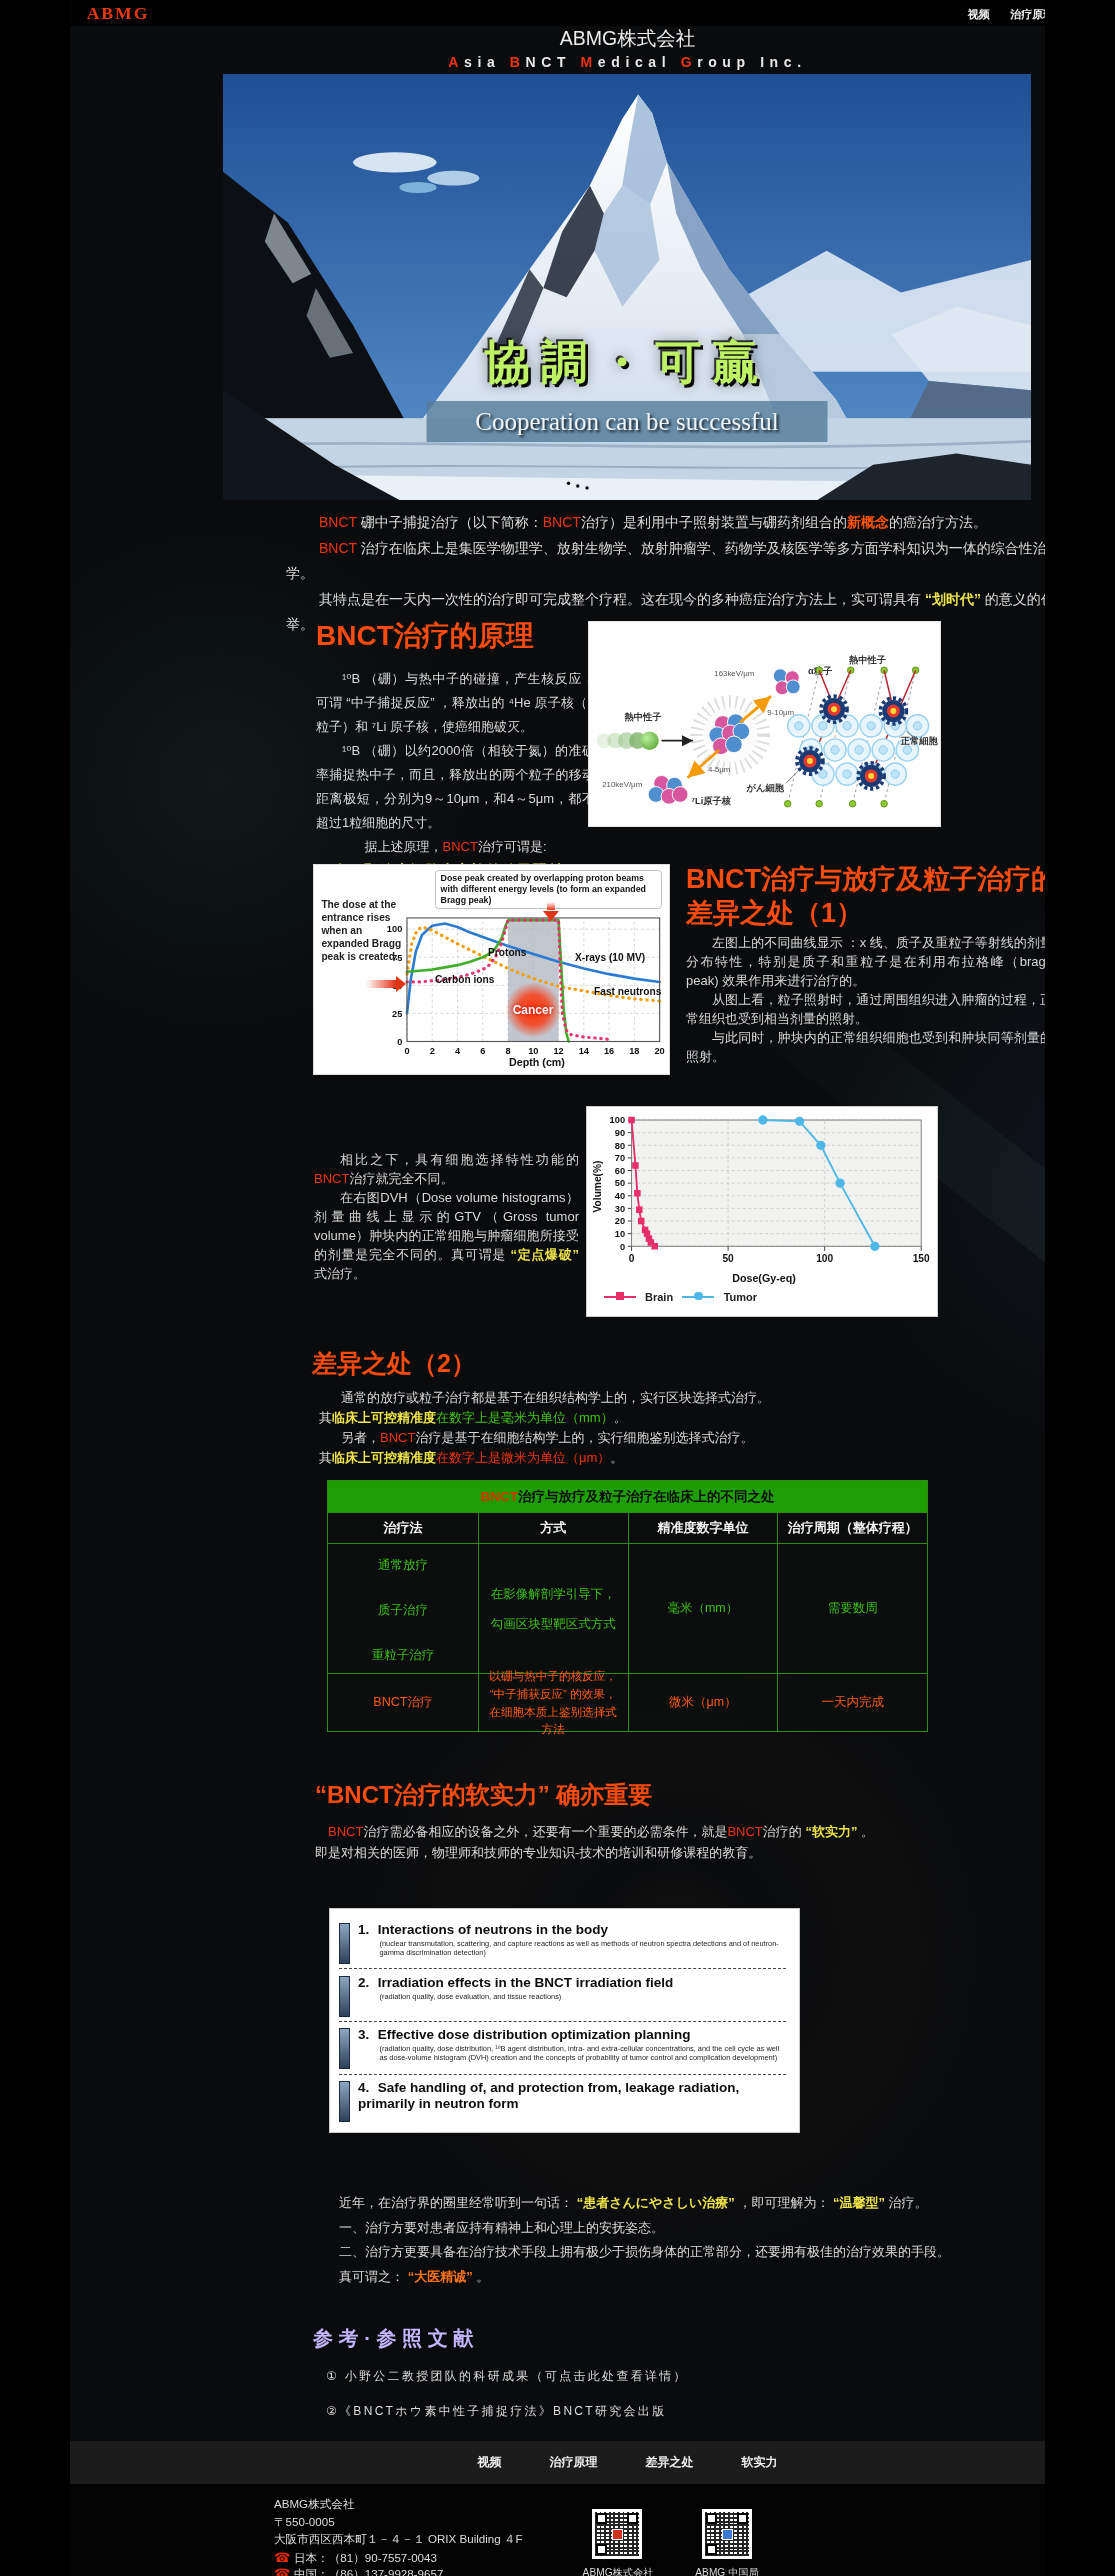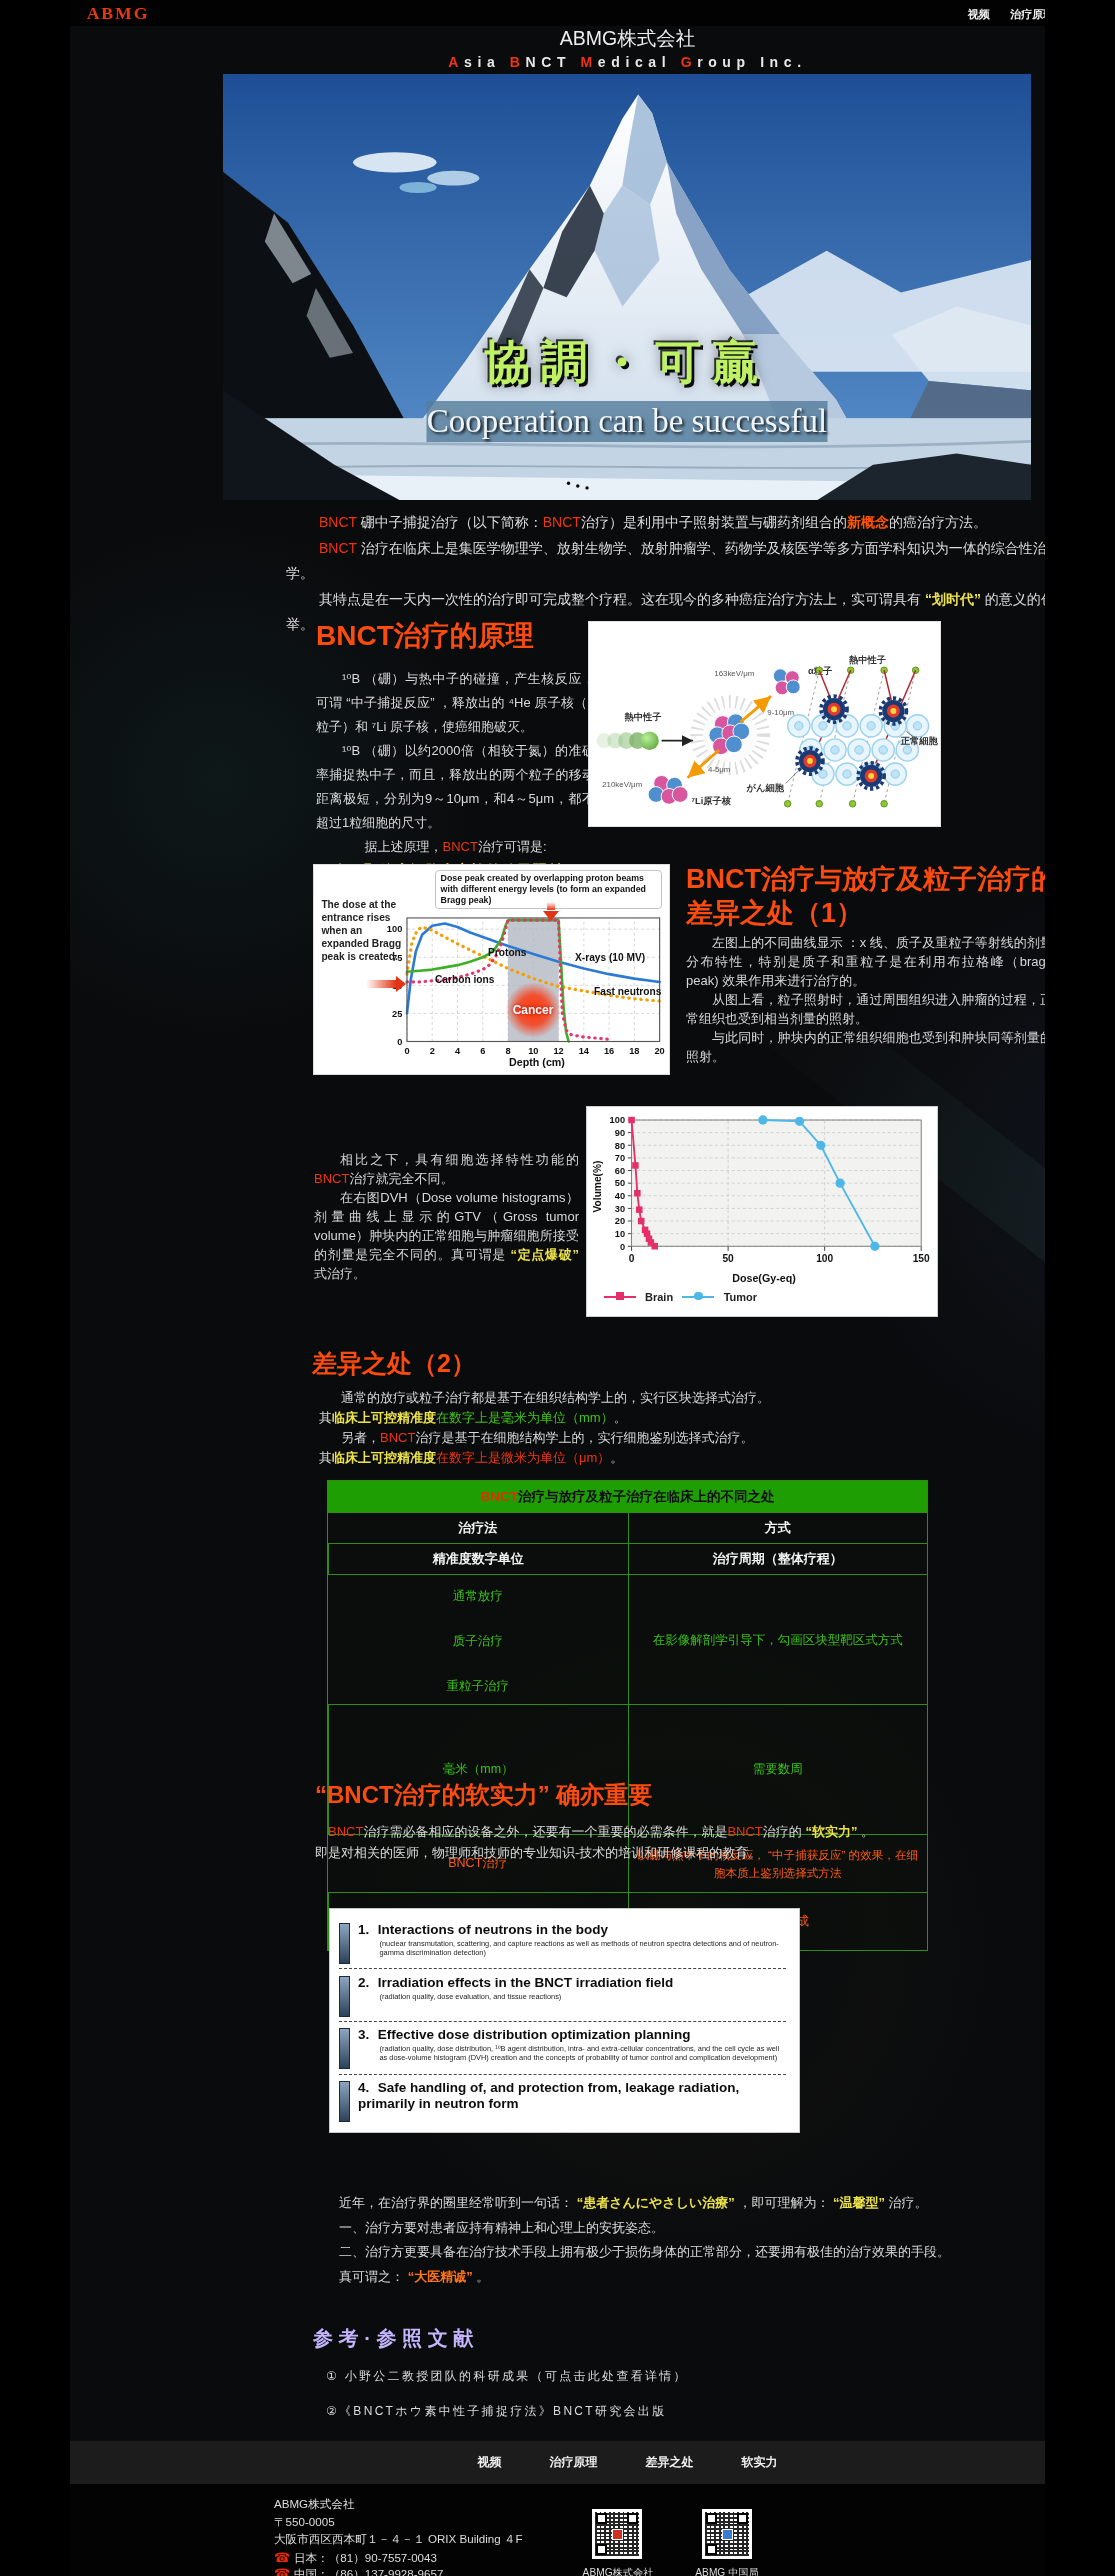--- a/index.html
+++ b/index.html
@@ -32,21 +32,21 @@
   .c-orange{color:#ff7316;font-weight:700;}
   .c-redDark{color:#e03000;font-weight:700;}
   
   .hero{position:absolute;left:153px;top:74px;width:808px;height:426px;overflow:hidden;background:#123;}
   .hero svg{position:absolute;left:0;top:0;}
   .slogan{position:absolute;left:0;top:258px;width:808px;text-align:center;
           font-family:"Liberation Serif","DejaVu Serif",serif;font-weight:700;font-size:46px;letter-spacing:11px;
           color:#bef264;text-shadow:2.8px 2.8px 0 rgba(0,0,0,.95),-1.9px -1.9px 0 rgba(0,0,0,.75),0 0 13px rgba(0,0,0,.6);}
   .slogan-band{position:absolute;left:50%;top:327px;transform:translateX(-50%);width:401px;height:41px;
           background:rgba(86,126,156,.82);text-align:center;line-height:41px;
-          font-family:"Liberation Serif","DejaVu Serif",serif;font-size:33px;color:#eef4f8;
+          font-family:"Liberation Serif","DejaVu Serif",serif;font-size:25px;color:#eef4f8;
           text-shadow:1.9px 1.9px 2.8px rgba(0,0,0,.85);}
   
   .intro{position:absolute;left:216px;top:510px;width:781px;font-size:14px;line-height:25.6px;color:#dcdcdc;}
   .intro p{margin:0;text-indent:33px;}
   
   .sec{position:absolute;margin:0;font-weight:700;color:#fb4b0e;}
   .principle-h{left:246px;top:617px;font-size:28px;}
   .principle-text{position:absolute;left:246px;top:667px;width:279px;font-size:13px;line-height:24px;color:#dadada;}
   .principle-text p{margin:0;text-indent:26px;text-align:justify;}
   .principle-text p.center{text-align:center;text-indent:0;}
@@ -91,21 +91,21 @@
   .lg-tumor i{background:#4db8e8;border-radius:50%;}
   
   .diff2-h{left:242px;top:1347px;font-size:25px;}
   .diff2-text{position:absolute;left:249px;top:1388px;width:651px;font-size:13px;line-height:20px;color:#dadada;}
   .diff2-text p{margin:0;}
   .diff2-text p.ind{text-indent:22px;}
   
   .gtable{position:absolute;left:257px;top:1480px;width:599px;background:rgba(10,18,10,.4);border:0.9px solid #2f8c17;font-size:12.5px;}
   .gt-title{height:31px;background:#1f9e04;display:flex;align-items:center;justify-content:center;
             font-weight:700;color:#0d0d0d;font-size:13.5px;}
-  .gt-grid{display:grid;grid-template-columns:1fr 1fr;}
+  .gt-grid{display:grid;grid-template-columns:1fr 1fr 1fr 1fr;}
   .gt-cell{border-top:0.9px solid #2f8c17;border-left:0.9px solid #2f8c17;display:flex;align-items:center;justify-content:center;
            text-align:center;padding:1.9px 7.4px;box-sizing:border-box;}
   .gt-cell:nth-child(4n+1){border-left:none;}
   .gt-headrow{height:31px;color:#f2f2f2;font-weight:700;font-size:13px;}
   .gt-green{color:#3cc01a;gap:28px;}
   .gt-orange{color:#ff5a14;} .h140{height:130px;} .h62{height:58px;}
   .gt-methods{flex-direction:column;justify-content:space-around;padding:13px 3.7px;}
   .gt-way1{line-height:30px;}
   .gt-way2{line-height:17.7px;font-size:11.6px;}
   

